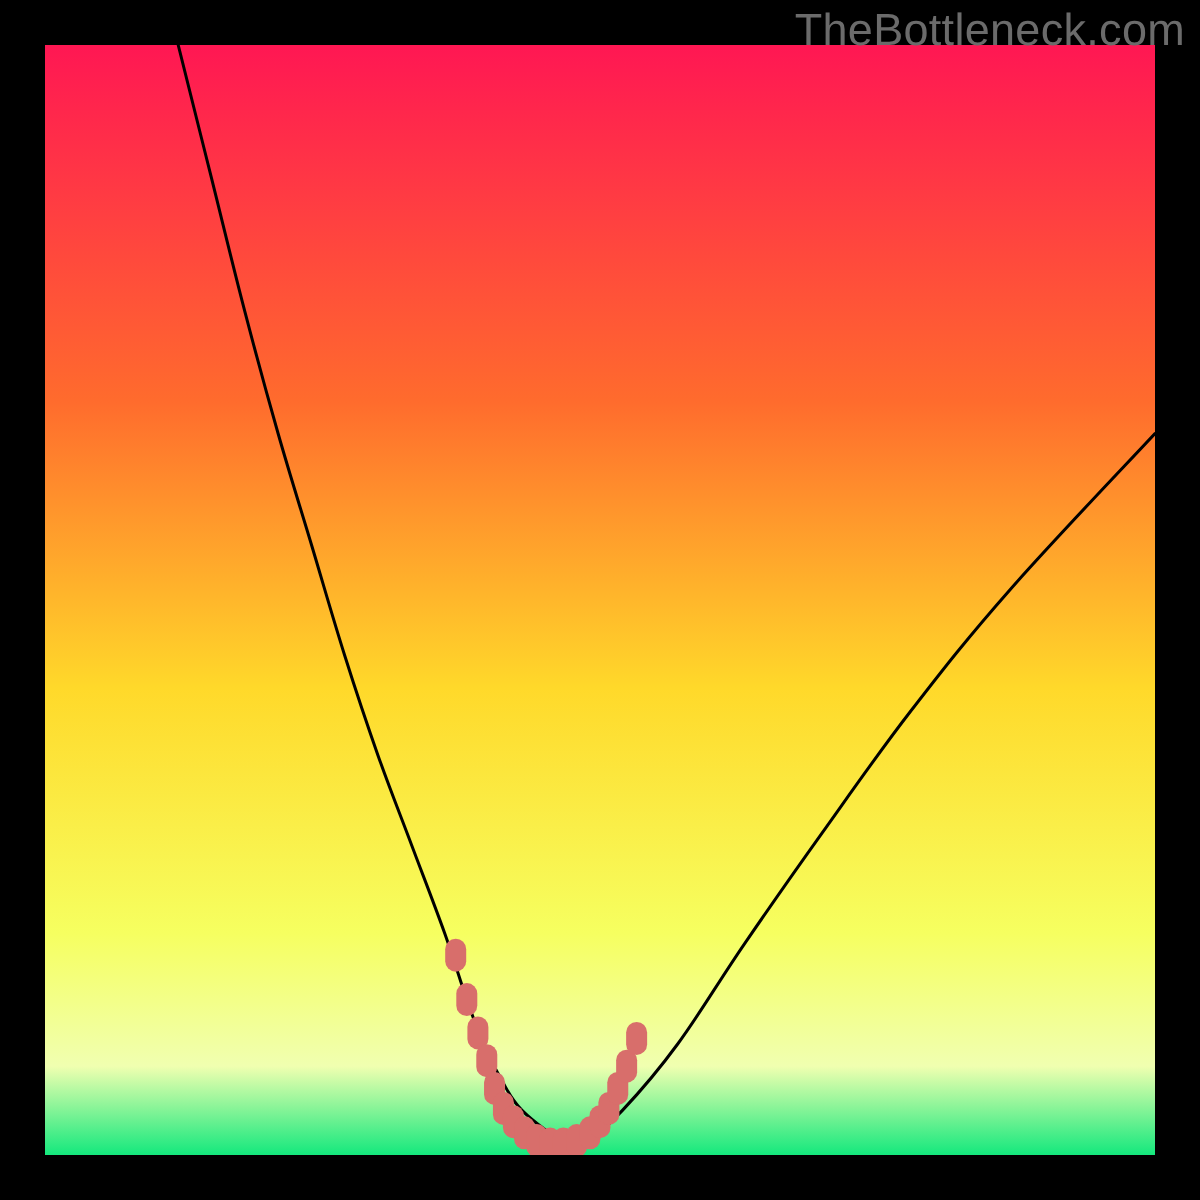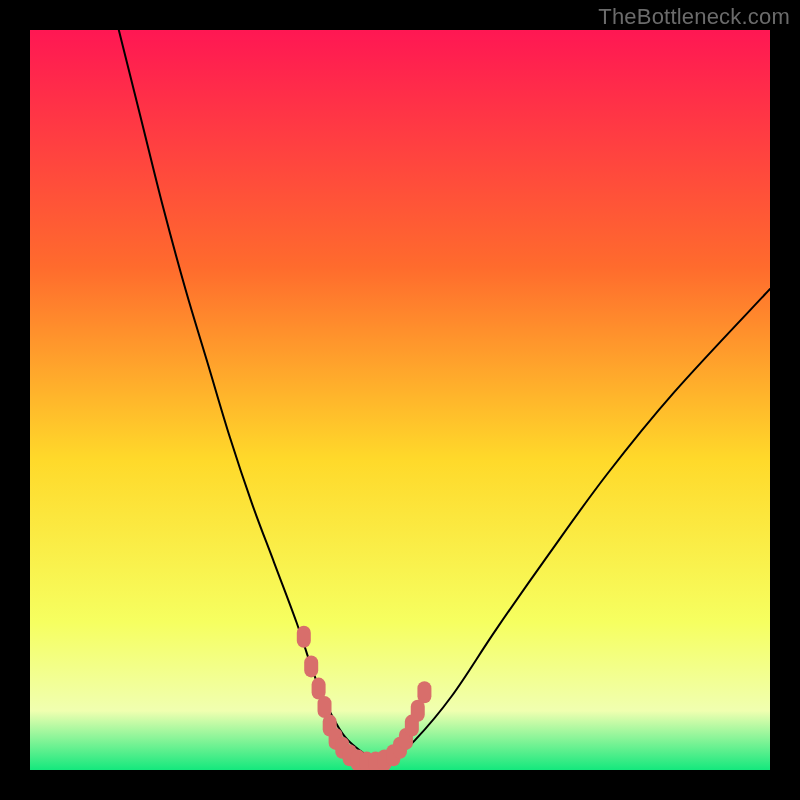--- a/index.html
+++ b/index.html
@@ -14,21 +14,21 @@
   .frame {
     position: absolute;
     inset: 0;
     background: #000;
   }
   .watermark {
     position: absolute;
     top: 4px;
     right: 10px;
     color: #6b6b6b;
-    font-size: 22px;
+    font-size: 30px;
     letter-spacing: 0.2px;
     z-index: 10;
     user-select: none;
   }
   svg.plot {
     position: absolute;
     left: 30px;
     top: 30px;
     width: 740px;
     height: 740px;

